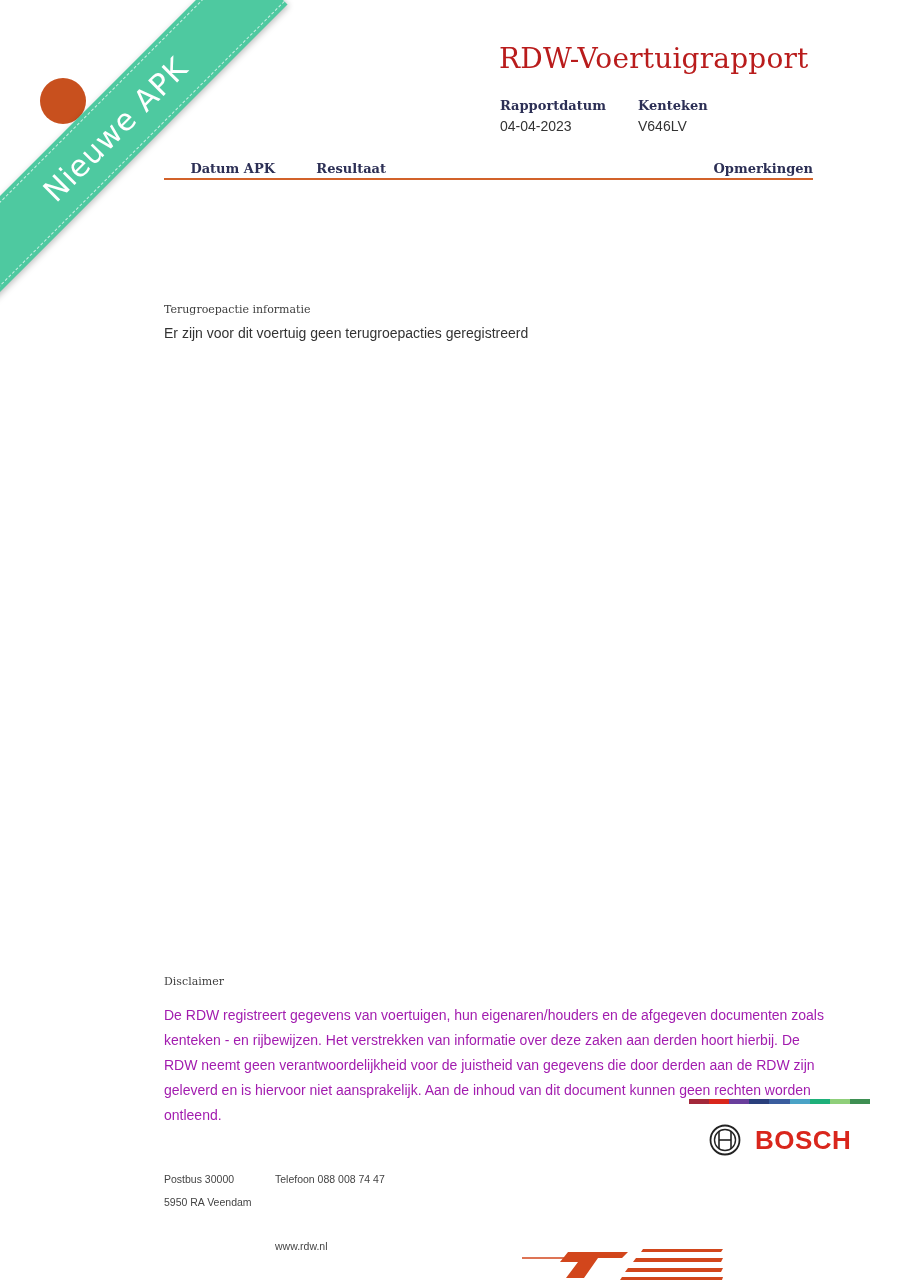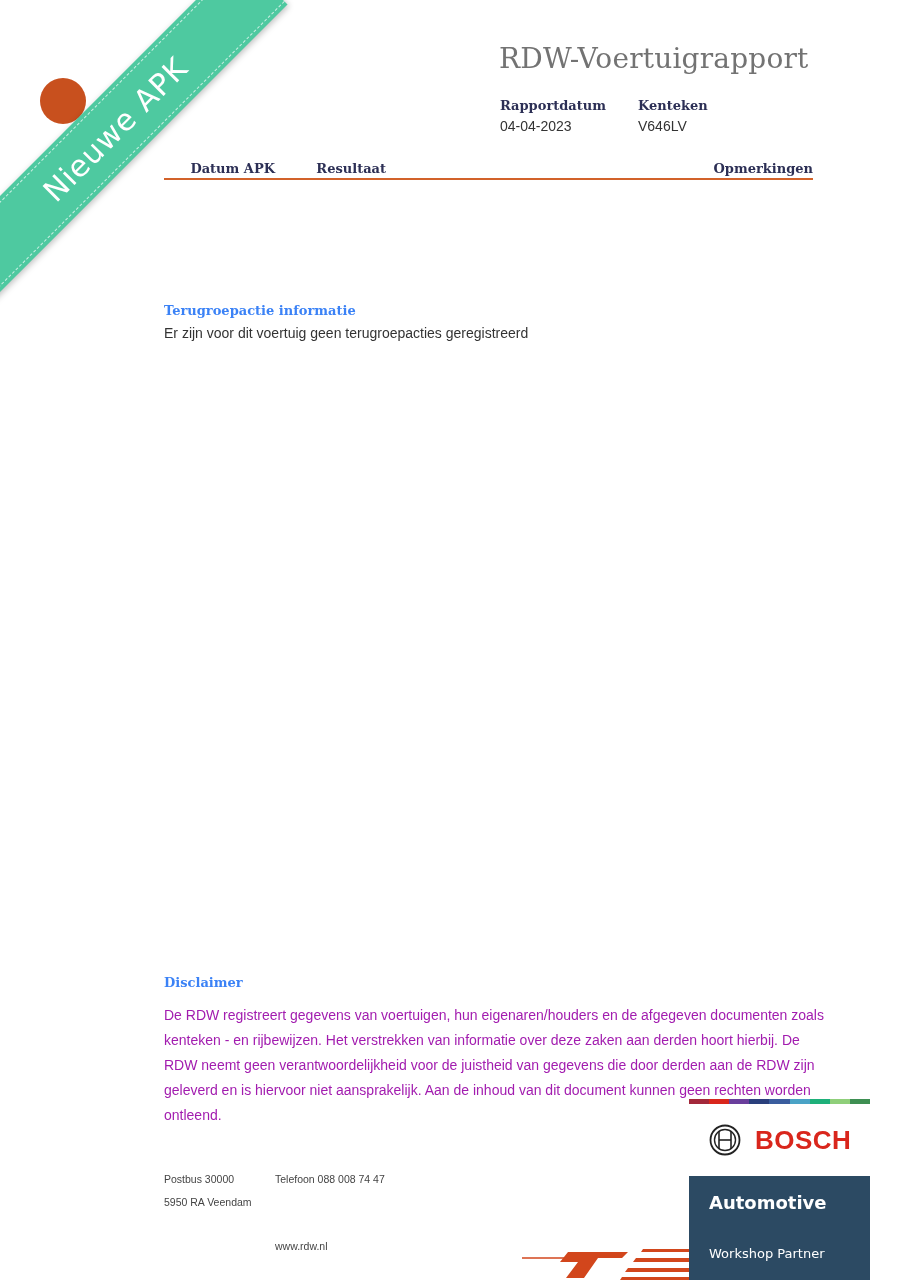--- a/index.html
+++ b/index.html
@@ -11,21 +11,21 @@
   }
   .logo-circle {
     position:absolute; left:40px; left:40px; top:78px; width:46px; height:46px;
     border-radius:50%; background:#c8501e;
   }
   .logo-text {
     position:absolute; left:160px; top:36px; font-size:38px; color:#1e2150;
     font-family:"Liberation Sans", sans-serif; letter-spacing:1px;
   }
   .title {
-    position:absolute; left:499px; top:42px; font-size:28px; color:#737373;
+    position:absolute; left:499px; top:42px; font-size:28px; color:#b91c1c;
     font-family:"DejaVu Serif", serif; letter-spacing:0.2px;text-align:right;
   }
   .meta { position:absolute; top:98px; }
   .meta .lbl { font-family:"DejaVu Serif", serif; font-weight:bold; font-size:13px; color:#2c2f55; }
   .meta .val { font-size:14px; color:#333; margin-top:5px; }
   .ribbon {
     position:absolute; left:-95px; top:95px; width:420px; height:68px;
     background:#4ec9a0; transform:rotate(-45deg); transform-origin:center;
     display:flex; align-items:center; justify-content:center;
     box-shadow:0 2px 6px rgba(0,0,0,0.25);
@@ -41,22 +41,22 @@
   }
   table.apk th {
     text-align:right; font-family:"DejaVu Serif", serif; font-weight:bold; font-size:13px;
     color:#2c2f55; padding:3px 0 2px 0; border-bottom:2px solid #d2622a;
   }
   table.apk td {
     font-size:14px; color:#333; padding:2px 0 1px 0; vertical-align:top; line-height:21px;
     border-bottom:1px solid #e6e6e6;
   }
   .sec-title {
-    position:absolute; left:164px; font-family:"DejaVu Serif", serif; font-weight:bold;
-    font-size:13px; color:#3b82f6;
+    position:absolute; left:164px; font-family:"DejaVu Serif", serif; font-weight:normal;
+    font-size:11px; color:#404040;
   }
   .sec-text { position:absolute; left:164px; font-size:14px; color:#333; }
   .disclaimer-text {
     position:absolute; left:164px; top:1003px; width:660px; font-size:14px; line-height:25px; color:#a21caf;
   }
   .footer { position:absolute; font-size:10.5px; color:#444; }
   .bosch {
     position:absolute; left:689px; top:1099px; width:181px; height:184px;
   }
   .bosch .bar { height:5px; display:flex; }
@@ -136,17 +136,13 @@
   <div class="white">
     <svg width="32" height="32" viewBox="0 0 32 32">
       <circle cx="16" cy="16" r="14.5" fill="none" stroke="#222" stroke-width="1.8"></circle>
       <circle cx="16" cy="16" r="10.5" fill="none" stroke="#222" stroke-width="1.4"></circle>
       <line x1="10" y1="7" x2="10" y2="25" stroke="#222" stroke-width="1.6"></line>
       <line x1="22" y1="7" x2="22" y2="25" stroke="#222" stroke-width="1.6"></line>
       <line x1="10" y1="16" x2="22" y2="16" stroke="#222" stroke-width="1.6"></line>
     </svg>
     <span class="brand">BOSCH</span>
   </div>
-  <div class="blue">
-    <div class="auto">Automotive</div>
-    <div class="wp">Workshop Partner</div>
-  </div>
 </div>
 
 </body></html>

